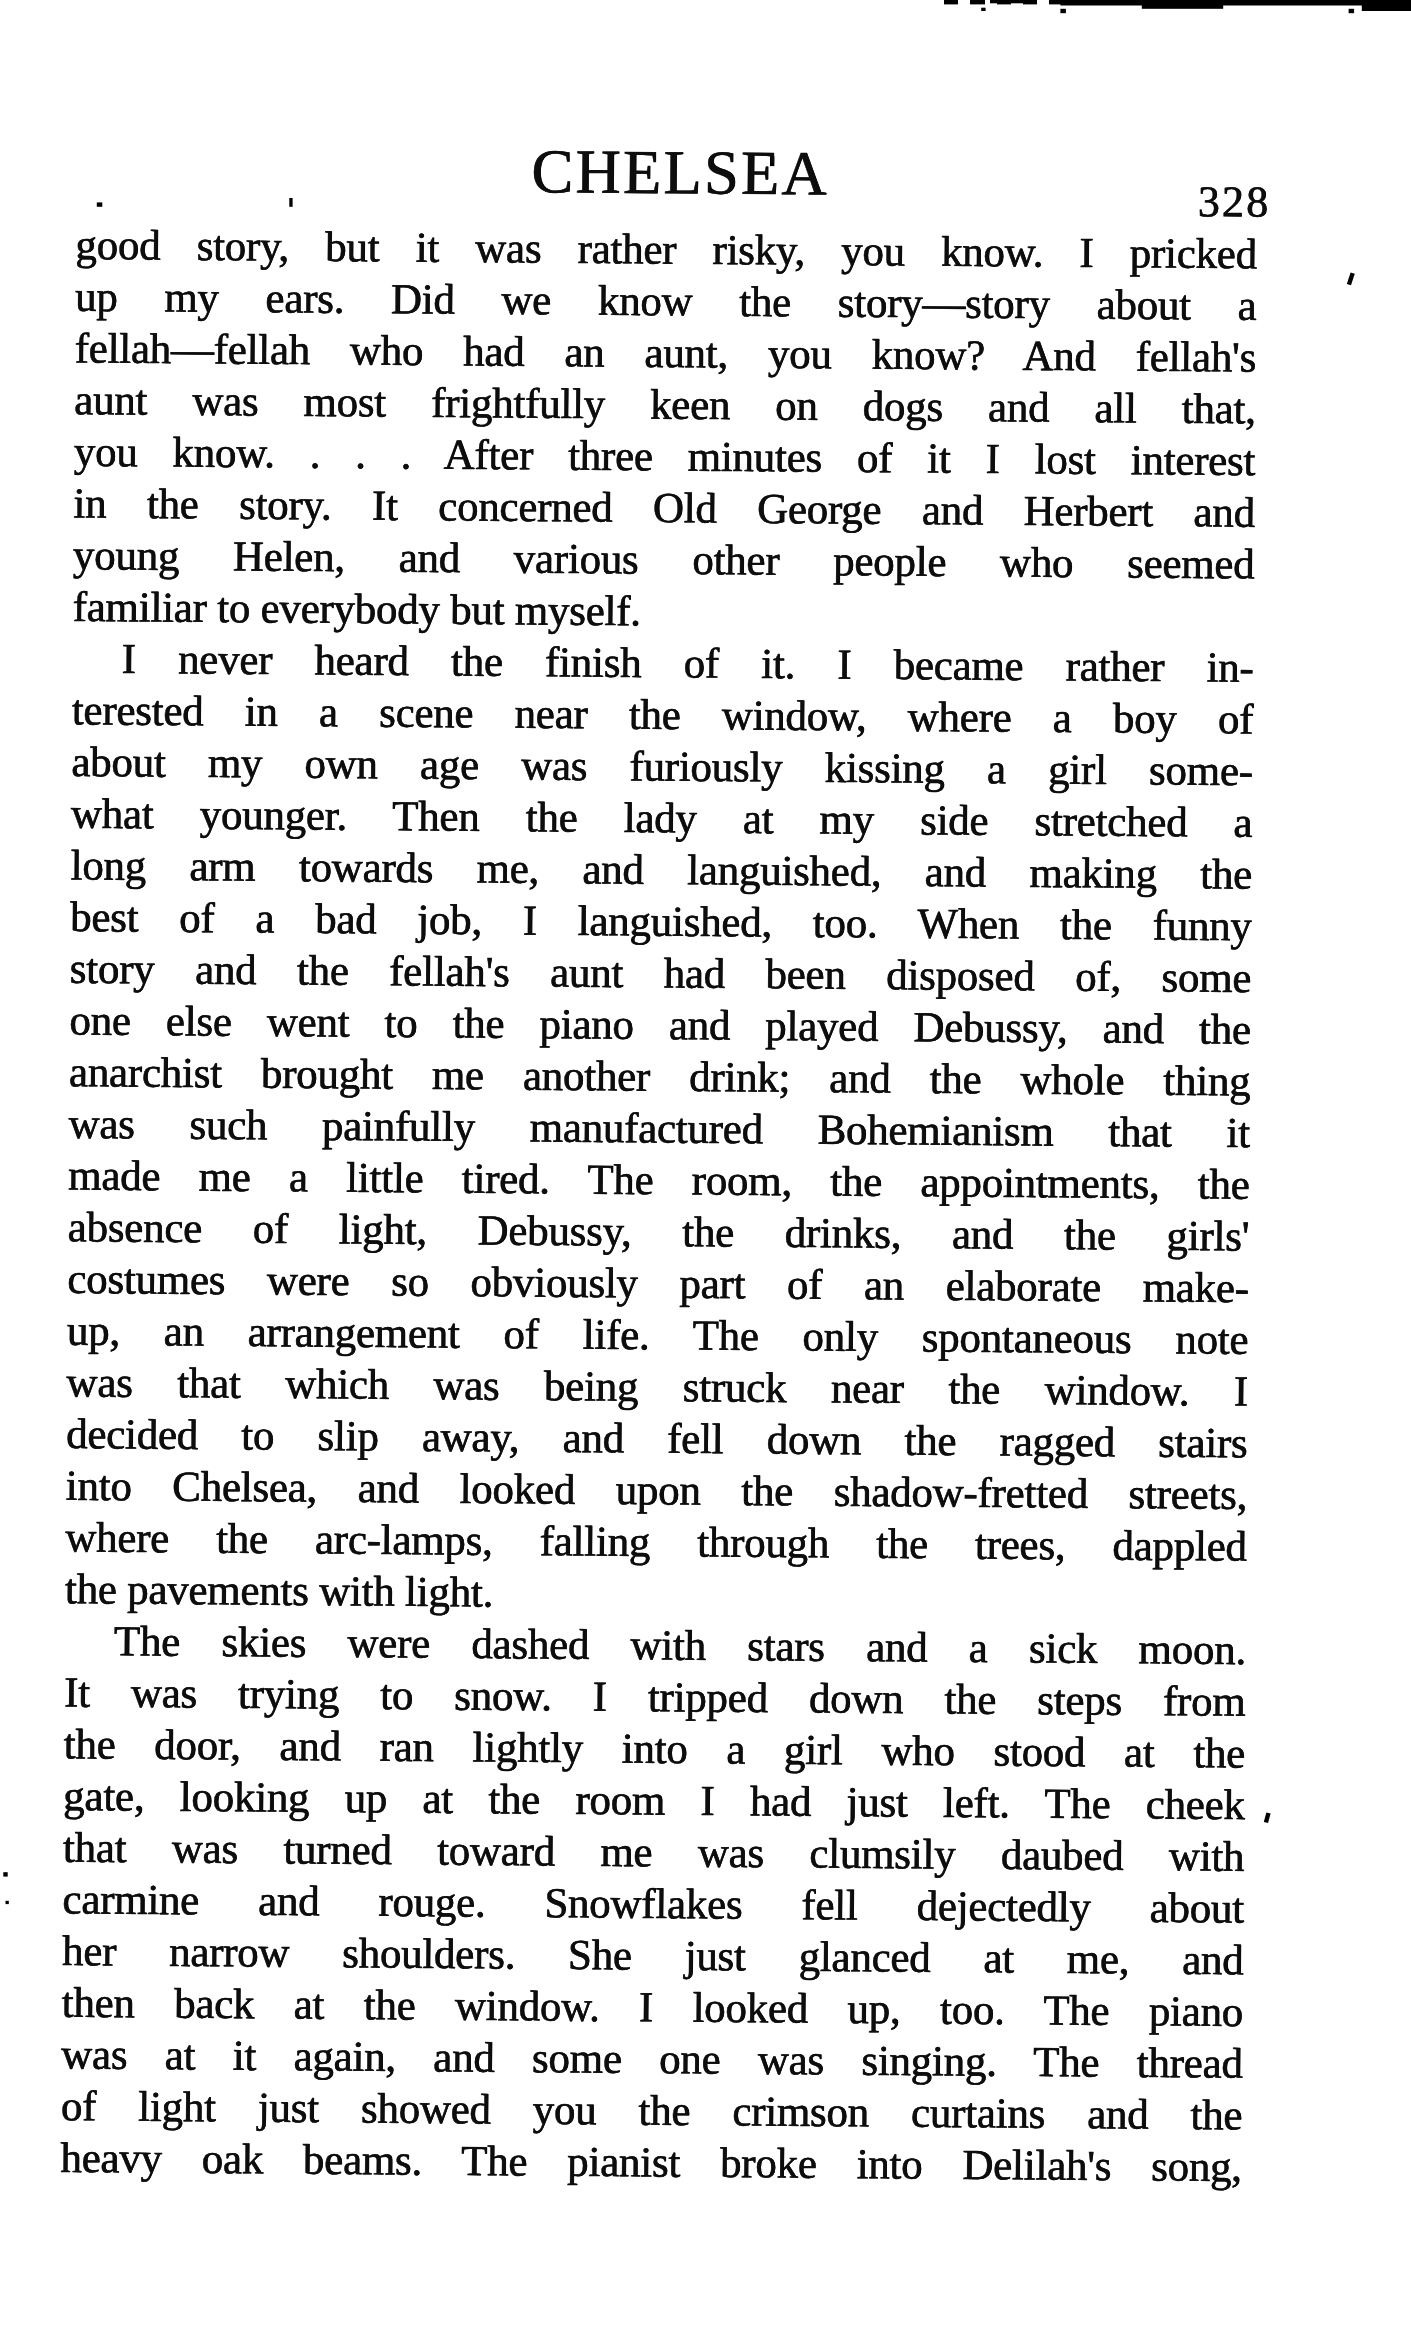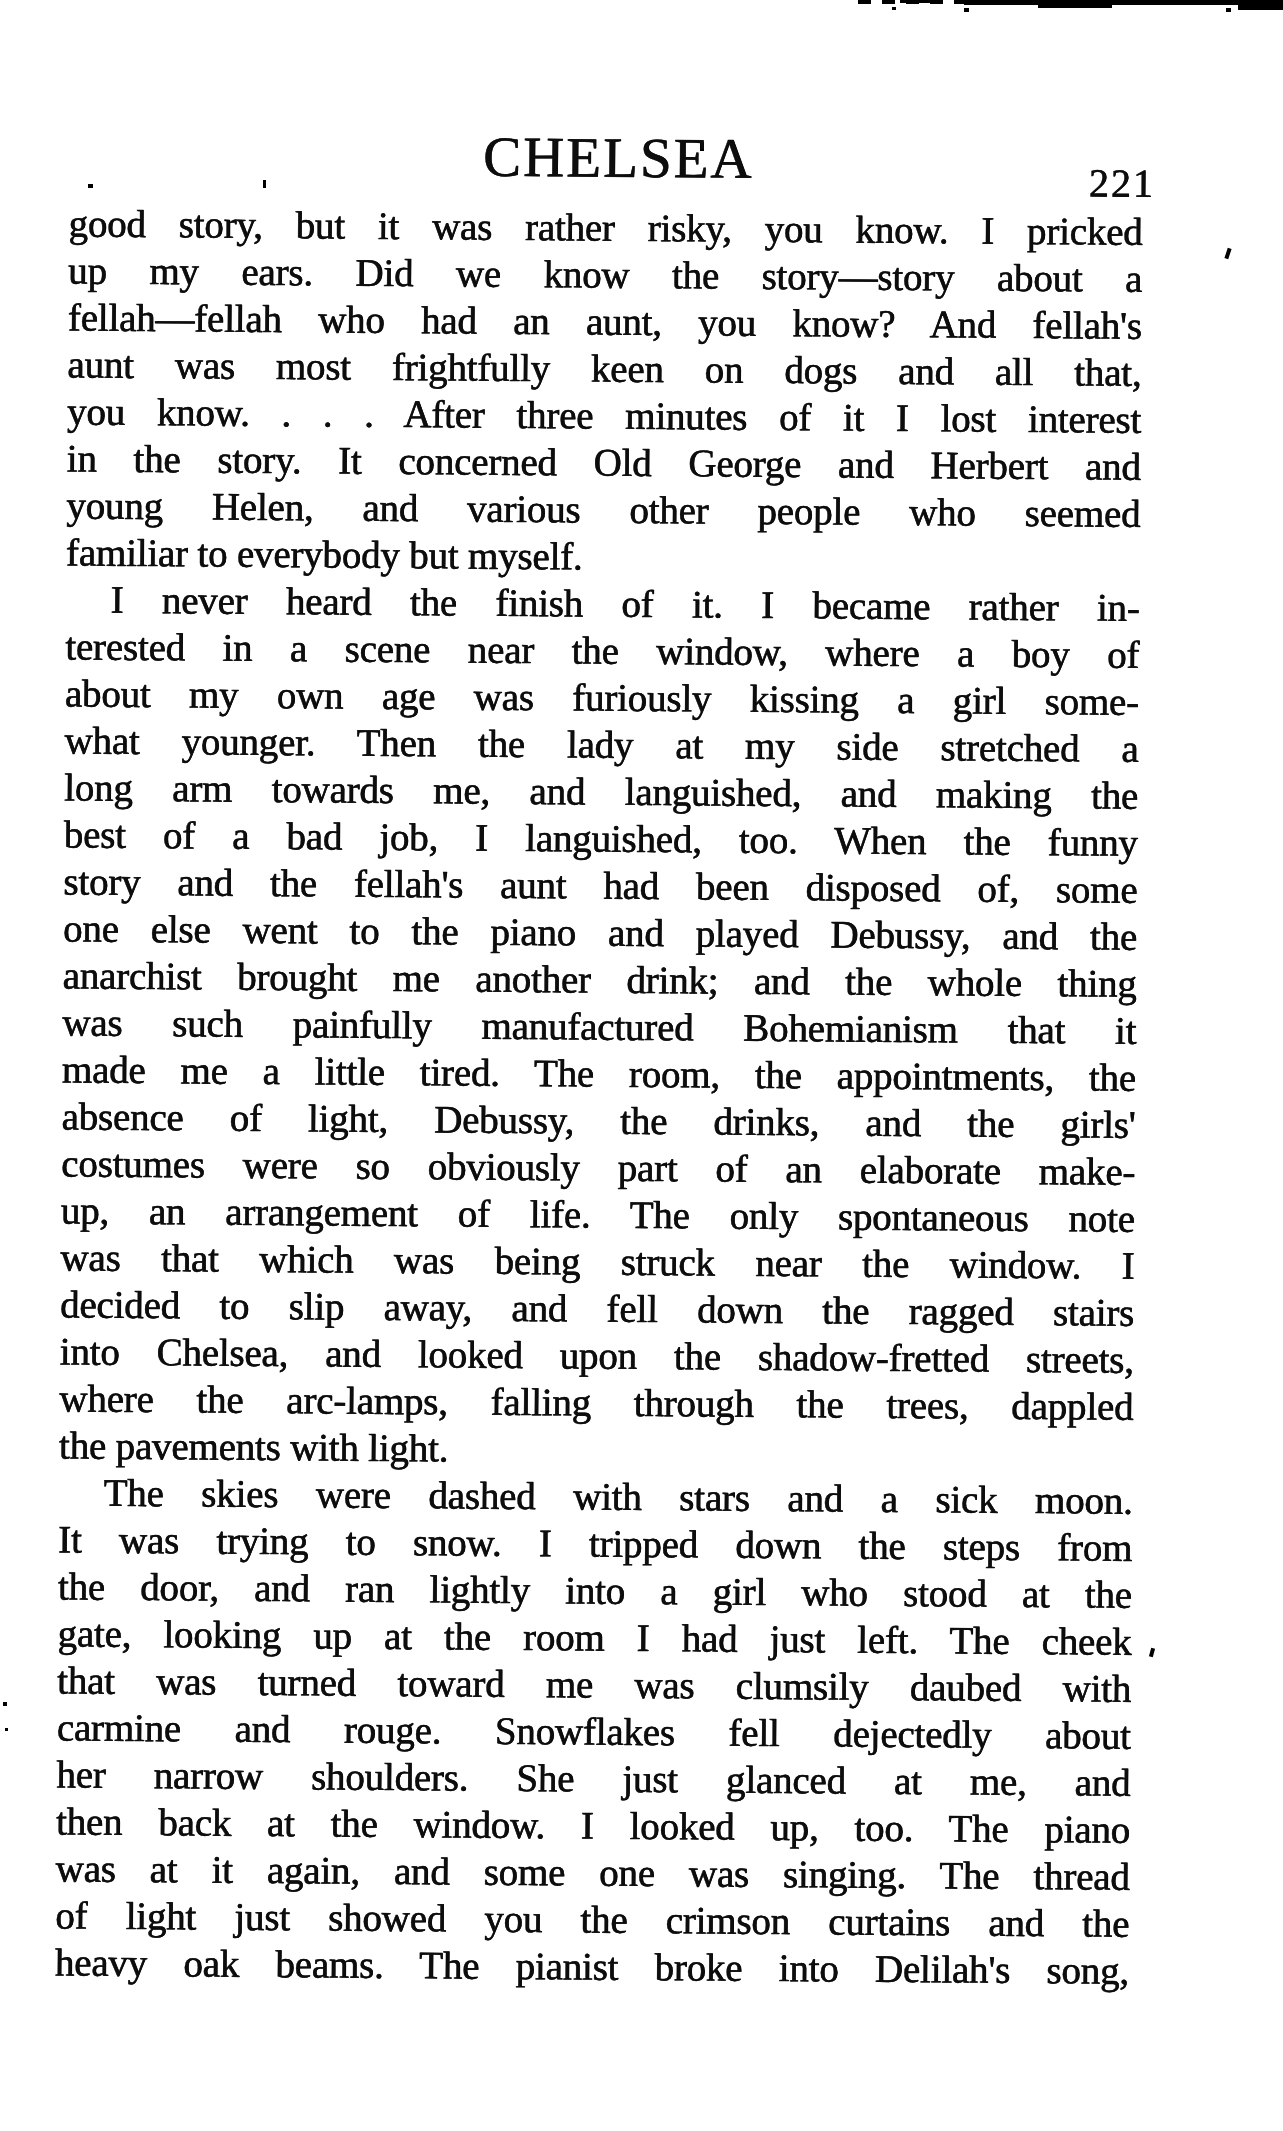--- a/index.html
+++ b/index.html
@@ -91,21 +91,21 @@
 <div class="speck" style="left:88px; top:184px; width:5px; height:4px;"></div>
 <div class="speck" style="left:263px; top:180px; width:3px; height:8px;"></div>
 <div class="speck" style="left:700px; top:142px; width:4px; height:9px;"></div>
 <div class="speck" style="left:1226px; top:248px; width:4px; height:11px; transform:rotate(18deg);"></div>
 <div class="speck" style="left:1150px; top:1648px; width:4px; height:9px; transform:rotate(15deg);"></div>
 <div class="speck" style="left:3px; top:1702px; width:4px; height:4px;"></div>
 <div class="speck" style="left:5px; top:1728px; width:3px; height:3px;"></div>
 
 <div class="sheet">
   <div class="running-title ink">CHELSEA</div>
-  <div class="page-number ink">221</div>
+  <div class="page-number ink">328</div>
   <div class="text-block ink">
       <div class="para">
         <div class="line">good story, but it was rather risky, you know.  I pricked</div>
         <div class="line">up my ears.  Did we know the story—story about a</div>
         <div class="line">fellah—fellah who had an aunt, you know?  And fellah's</div>
         <div class="line">aunt was most frightfully keen on dogs and all that,</div>
         <div class="line">you know. . . .  After three minutes of it I lost interest</div>
         <div class="line">in the story.  It concerned Old George and Herbert and</div>
         <div class="line">young Helen, and various other people who seemed</div>
         <div class="line endline">familiar to everybody but myself.</div>

